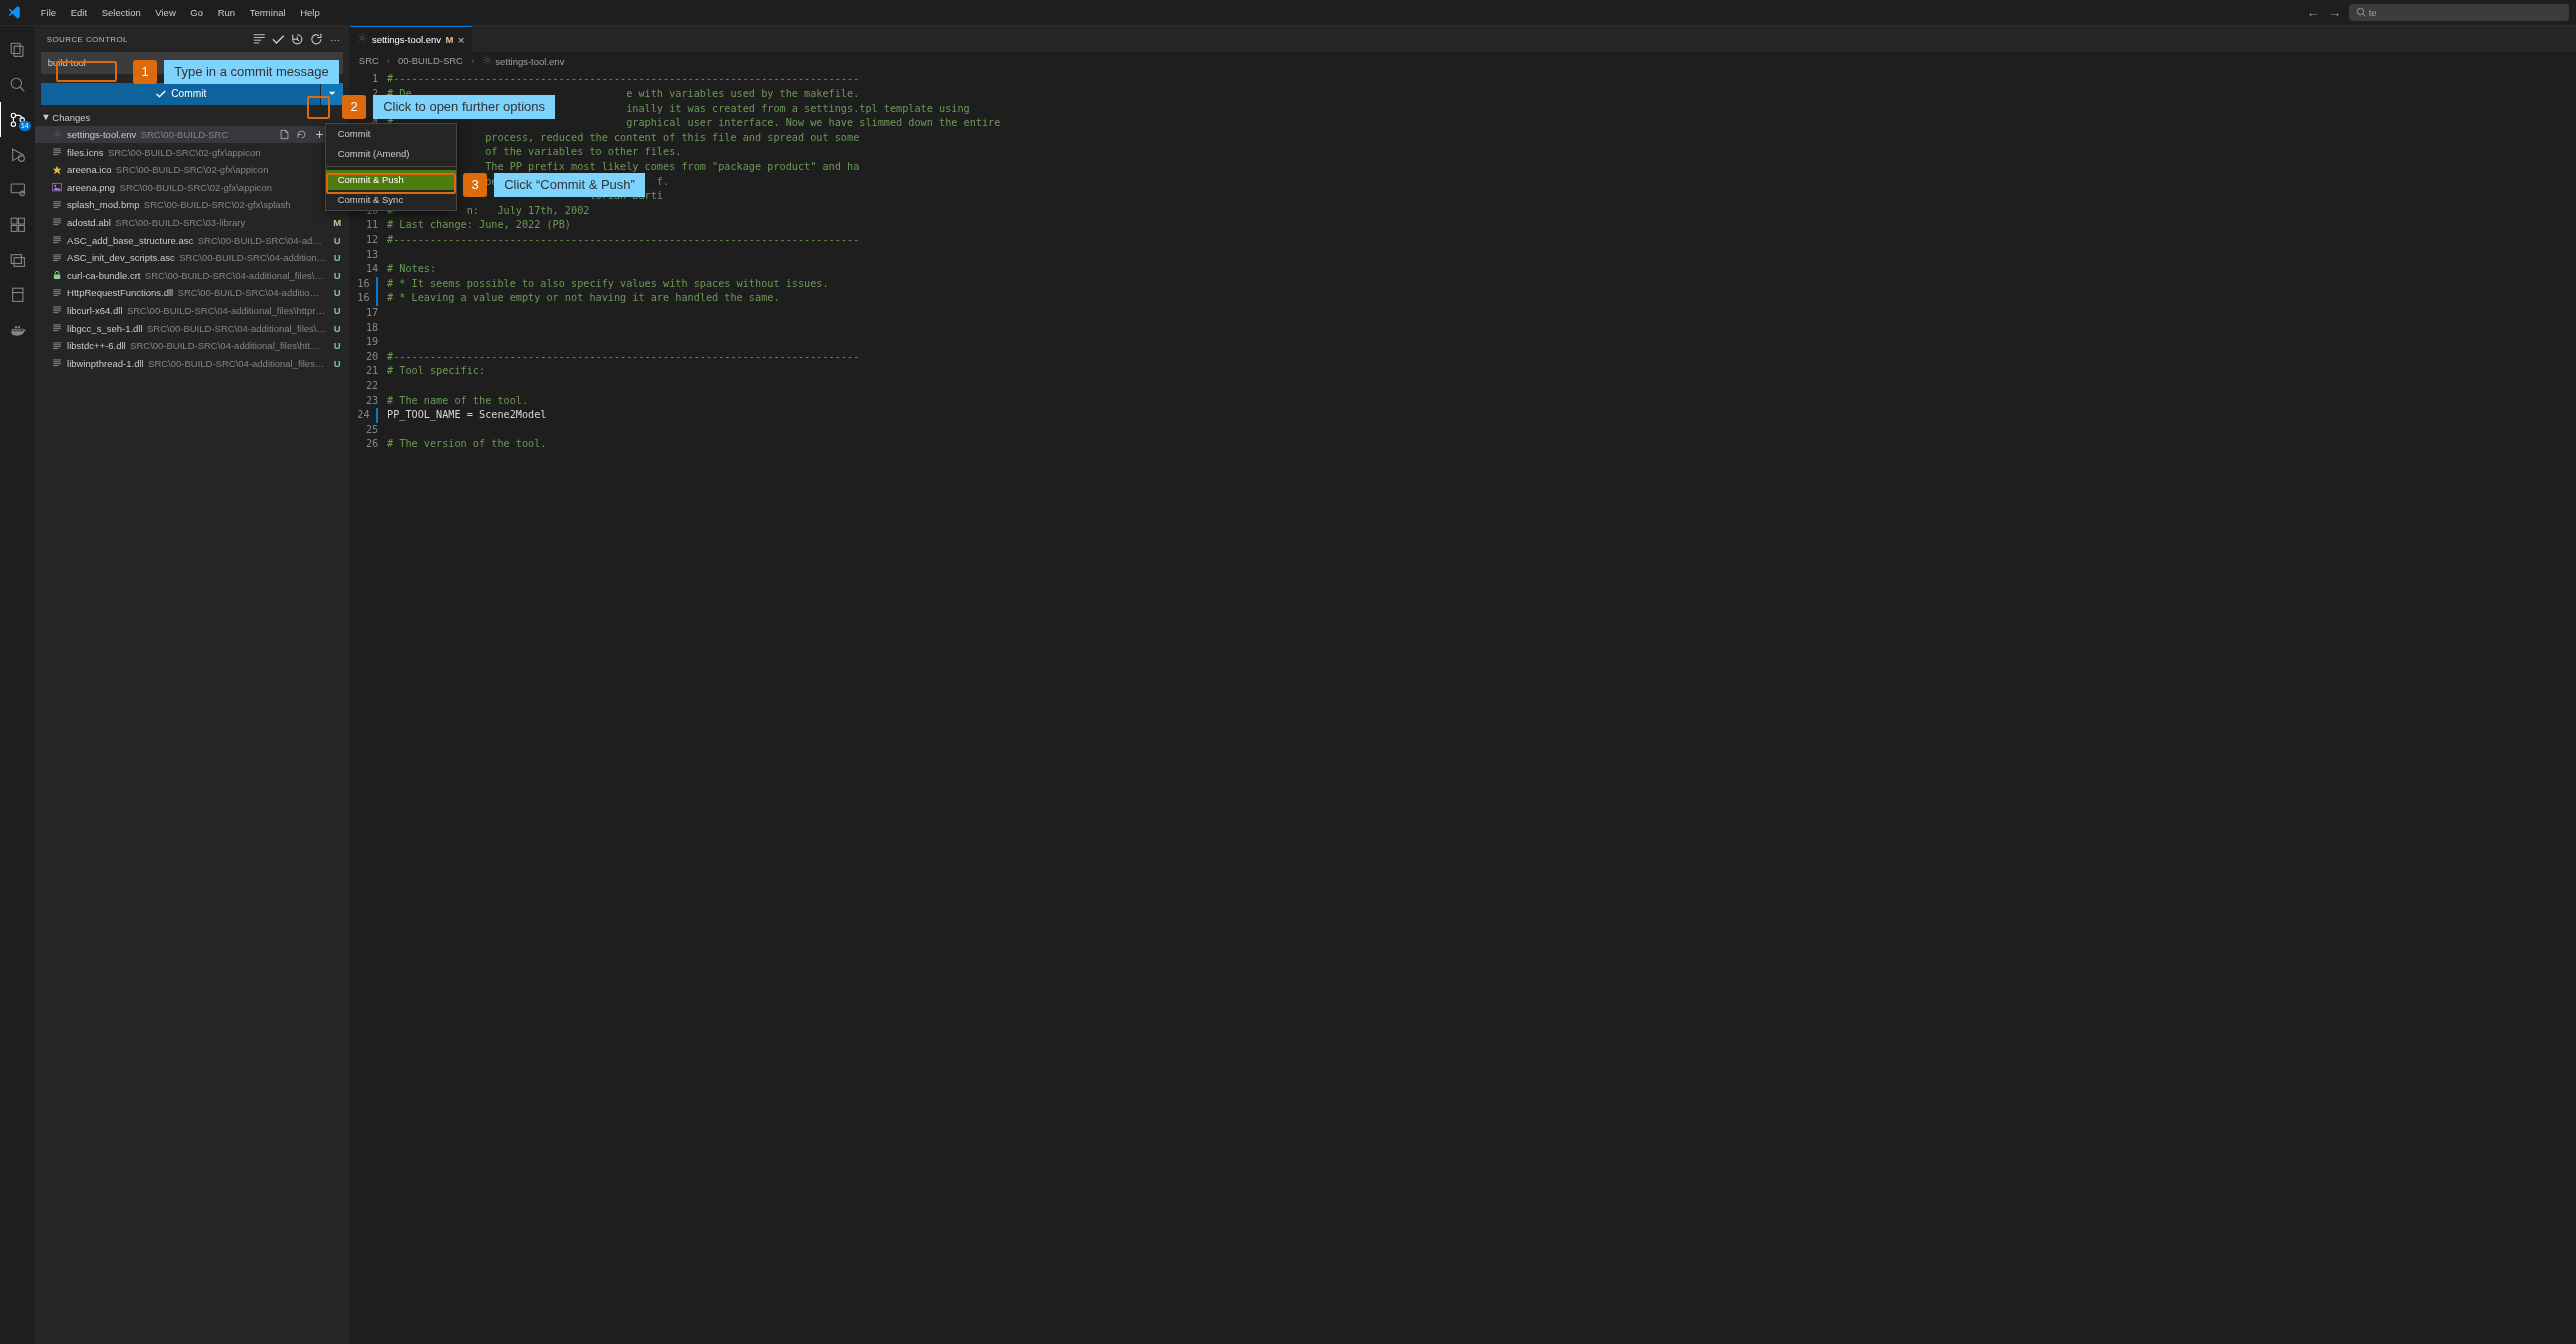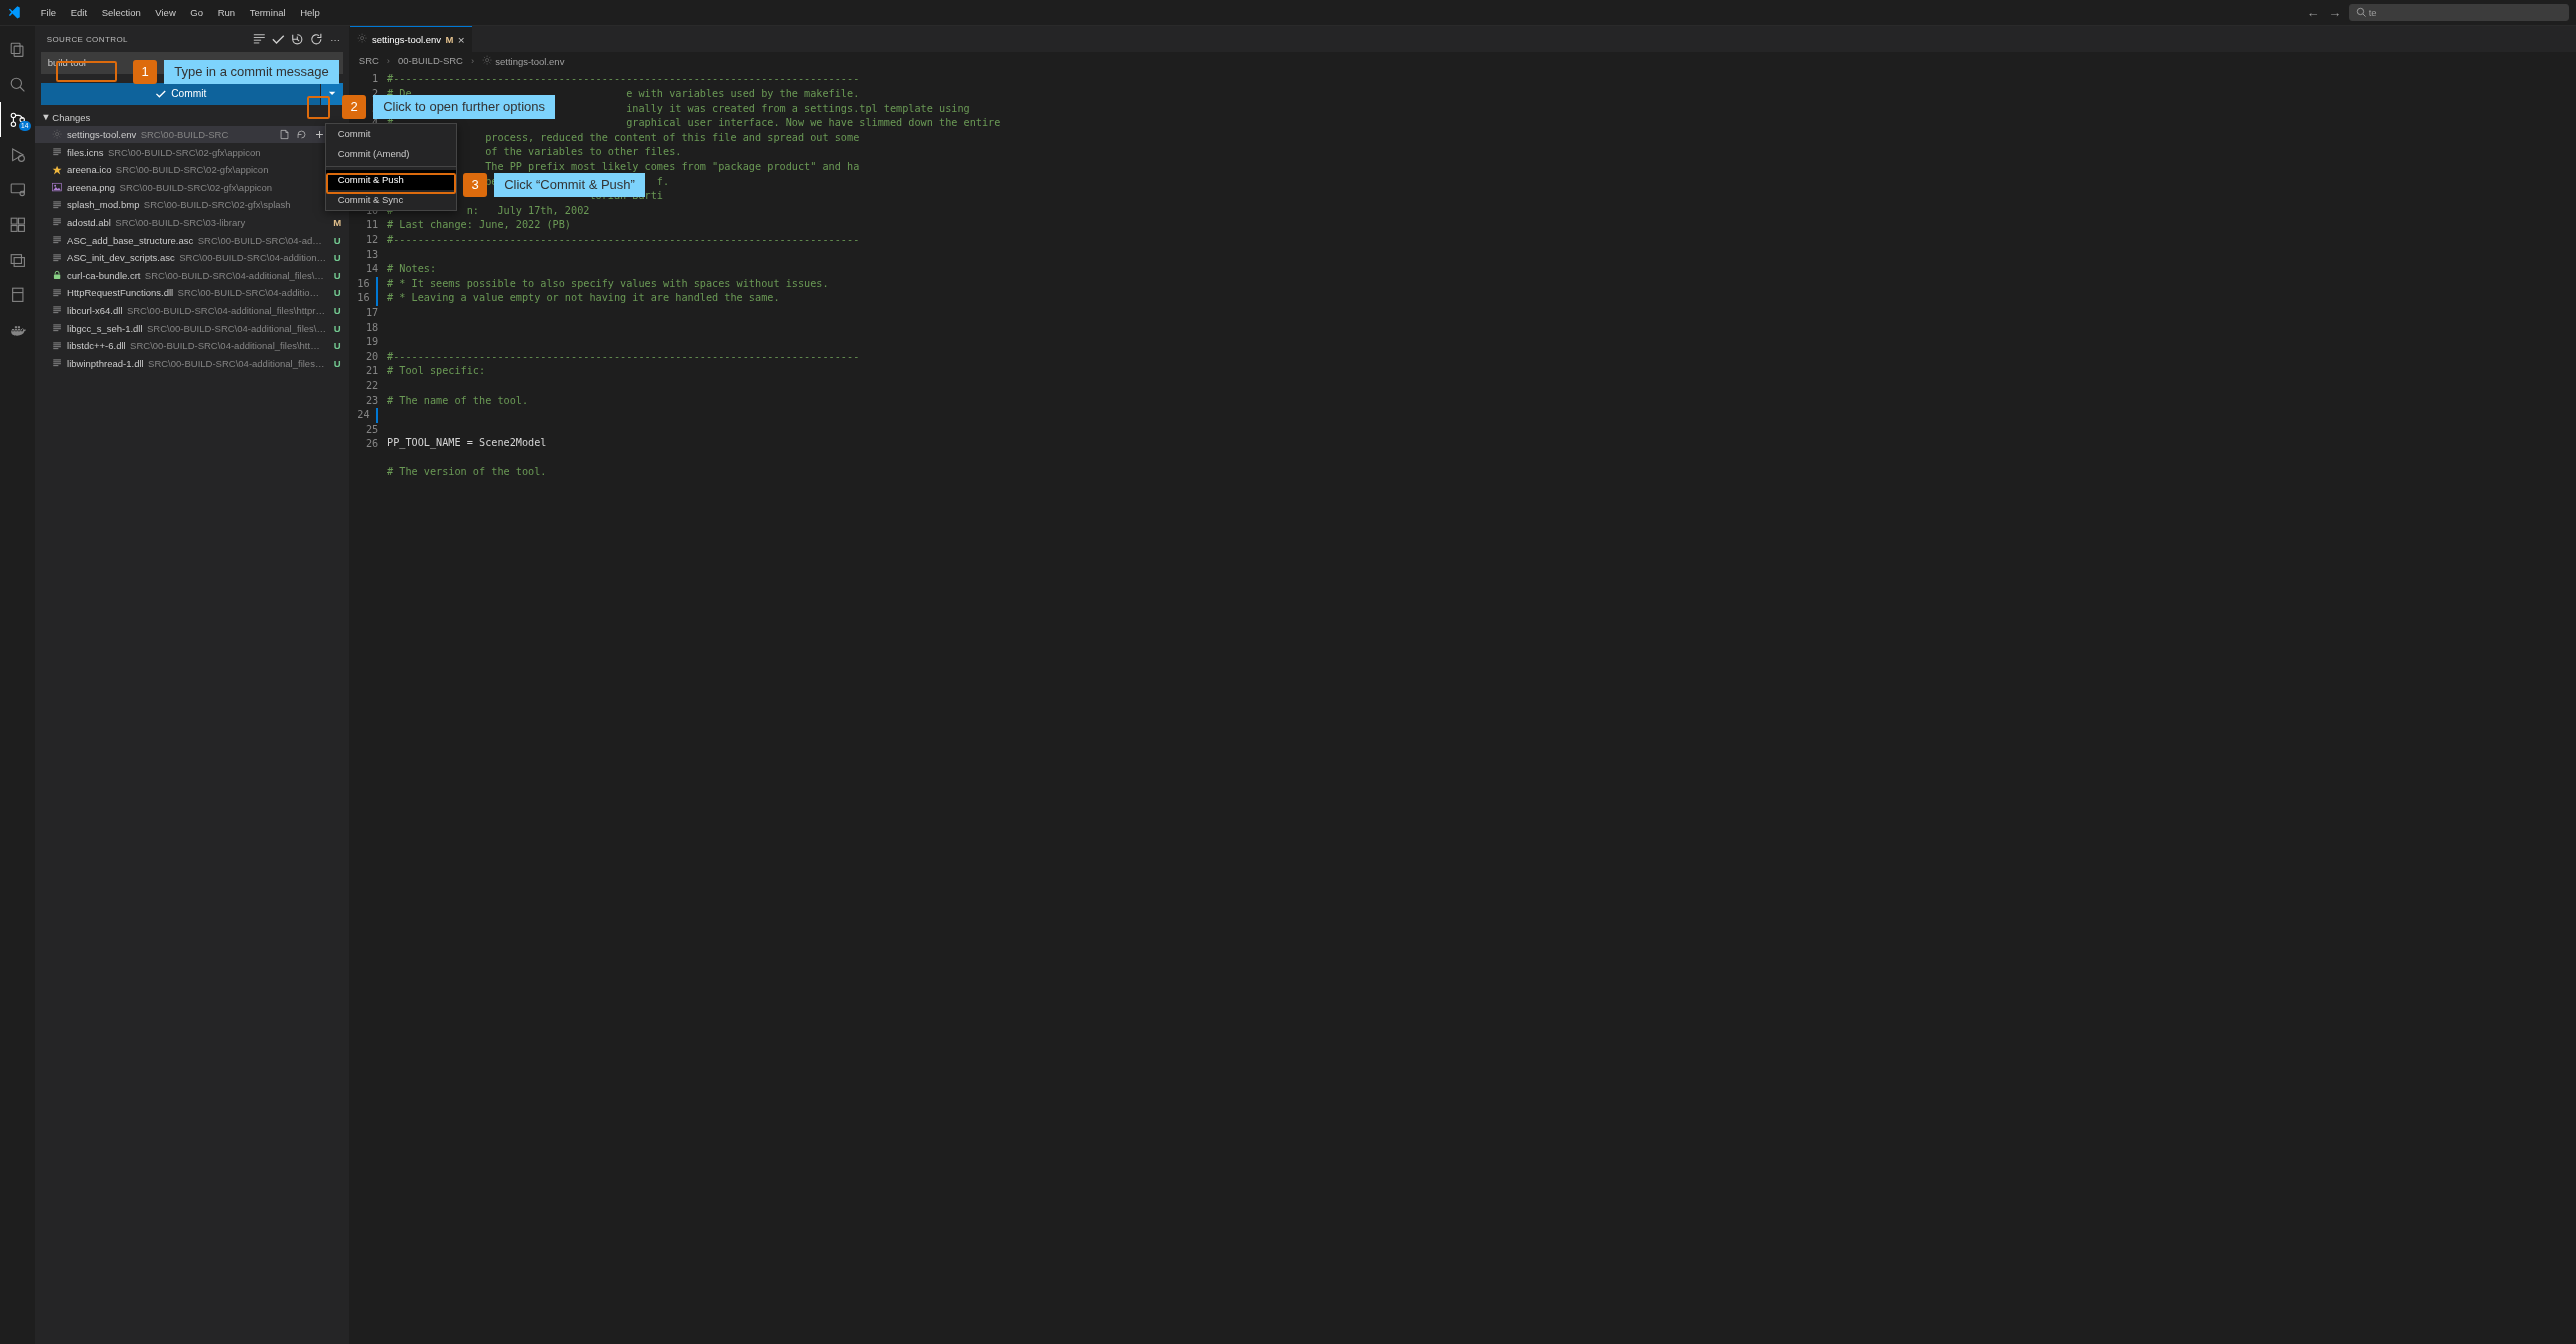--- a/index.html
+++ b/index.html
@@ -203,40 +203,40 @@
       gap: 8px;
       font-size: 9.5px;
     }
     .bc-sep { color: #6b6b6b; }
 
     .code-area { flex: 1; display: flex; overflow: hidden; font-family: "Consolas", "Menlo", monospace; font-size: 10.2px; }
     .gutter { width: 37px; text-align: right; color: #858585; padding: 2.9px 8.8px 2.9px 2.9px; }
     .gutter div { height: 14.6px; line-height: 14.6px; }
     .code-lines { flex: 1; padding: 2.9px 0; overflow: hidden; }
     .code-lines div { height: 14.6px; line-height: 14.6px; white-space: pre; color: #6a9955; }
-    .code-lines .plain { color: #d4d4d4; margin-top: 28px; }
+    .code-lines .plain { color: #d4d4d4; }
     .gutter .marked { border-right: 2.2px solid #0078d4; padding-right:6.6px;}
 
     
     .dd-menu {
       position: absolute;
       left: 325px;
       top: 123px;
       width: 132px;
       background: #252526;
       border: 0.7px solid #454545;
       box-shadow: 0 2.9px 8.8px rgba(0,0,0,0.5);
       z-index: 50;
     }
     .dd-item {
       padding: 4.4px 11.7px;
       cursor: pointer;
       color: #cccccc;
     }
-    .dd-item.highlight { background: #000000; color: #ffffff; }
+    .dd-item.highlight { background: #4d7c0f; color: #ffffff; }
     .dd-sep { height: 0.7px; background: #454545; margin: 2.9px 0; }
 
     
     .anno {
       position: absolute;
       display: flex;
       align-items: center;
       z-index: 100;
     }
     .anno-num {

